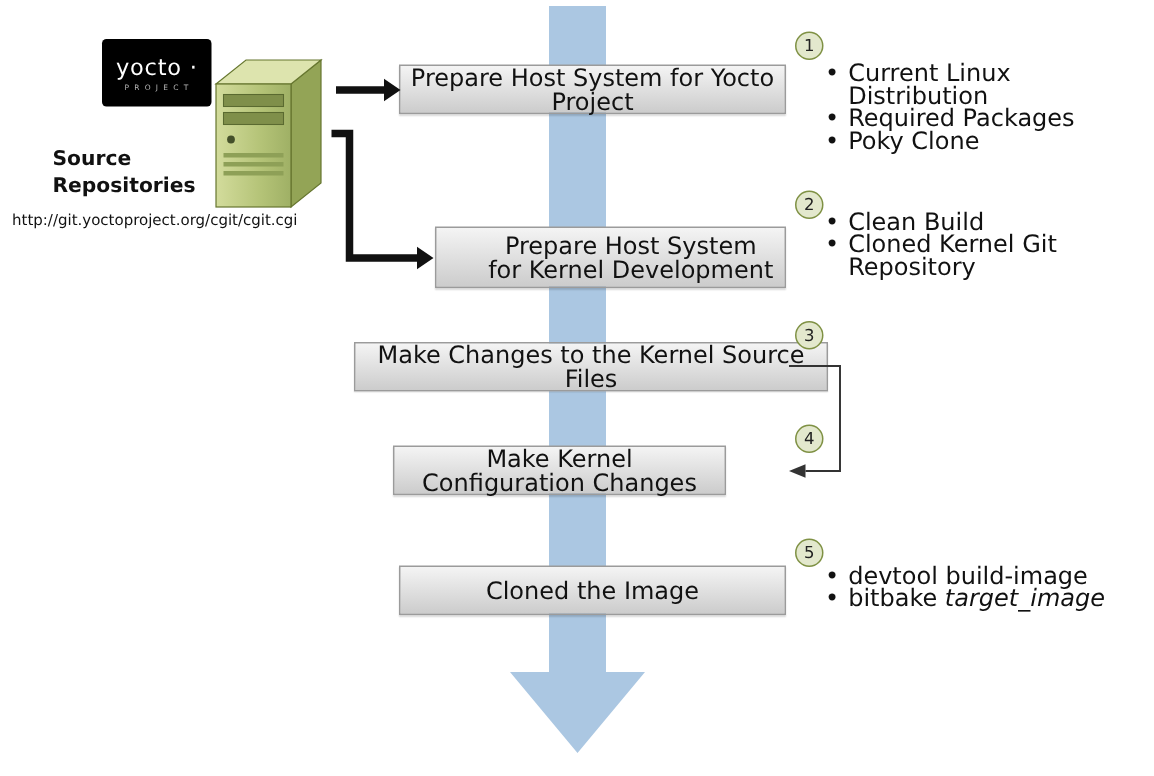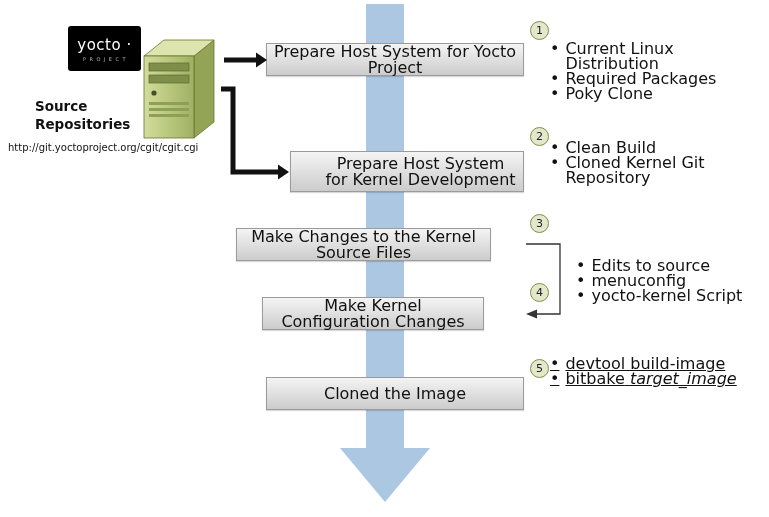--- a/index.html
+++ b/index.html
@@ -40,21 +40,21 @@
   .step-box {
     position: absolute; z-index: 1;
     background: linear-gradient(to bottom, #f4f4f4 0%, #e2e2e2 45%, #cccccc 100%);
     border: 1px solid #9b9b9b;
     display: flex; align-items: center; justify-content: center;
     text-align: center; font-size: 16px; line-height: 16px; padding: 2px 6px;
     box-shadow: 0 1px 1px rgba(0,0,0,0.15);
   }
   #box1 { left: 266px; top: 43px;  width: 258px; height: 33px; }
   #box2 { left: 290px; top: 151px; width: 234px; height: 41px; padding-left: 33px; }
-  #box3 { left: 236px; top: 228px; width: 255px; height: 33px; text-align: center; }
+  #box3 { left: 236px; top: 228px; width: 316px; height: 33px; text-align: center; }
   #box4 { left: 262px; top: 297px; width: 222px; height: 33px; }
   #box5 { left: 266px; top: 377px; width: 258px; height: 33px; }
 
   
   .badge {
     position: absolute; z-index: 3; width: 19px; height: 19px; border-radius: 50%;
     background: #e3e8cd; border: 1.5px solid #7f9144;
     display: flex; align-items: center; justify-content: center;
     font-size: 11px; color: #222;
   }
@@ -62,21 +62,21 @@
   #badge2 { left: 530px; top: 127px; }
   #badge3 { left: 530px; top: 214px; }
   #badge4 { left: 530px; top: 283px; }
   #badge5 { left: 530px; top: 359px; }
 
   
   .bullets { position: absolute; z-index: 3; font-size: 16px; line-height: 15px; }
   #bullets1  { left: 550px; top: 41px;  width: 212px; }
   #bullets2  { left: 550px; top: 140px; width: 188px; }
   #bullets34 { left: 576px; top: 258px; width: 180px; }
-  #bullets5  { left: 550px; top: 356px; width: 212px; text-decoration: underline; }
+  #bullets5  { left: 550px; top: 376px; width: 212px; }
   .bullet { display: flex; }
   .bullet::before { content: "\2022"; margin-right: 6px; flex-shrink: 0; }
   .bullet i { font-style: italic; }
 </style>
 </head>
 <body>
 
 <div class="canvas">
 
   <svg id="bg-arrow" class="layer" viewBox="0 0 769 517" aria-hidden="true">
@@ -162,31 +162,20 @@
 
   <div class="bullets" id="bullets2">
     <div class="bullet">
         <span>Clean Build</span>
       </div>
     <div class="bullet">
         <span>Cloned Kernel Git Repository</span>
       </div>
   </div>
 
-  <div class="bullets" id="bullets34">
-    <div class="bullet">
-        <span>Edits to source</span>
-      </div>
-    <div class="bullet">
-        <span>menuconfig</span>
-      </div>
-    <div class="bullet">
-        <span>yocto-kernel Script</span>
-      </div>
-  </div>
 
   <div class="bullets" id="bullets5">
     <div class="bullet">
         <span>devtool build-image</span>
       </div>
     <div class="bullet">
       <span><span>bitbake</span> <i>target_image</i></span>
     </div>
   </div>
 

